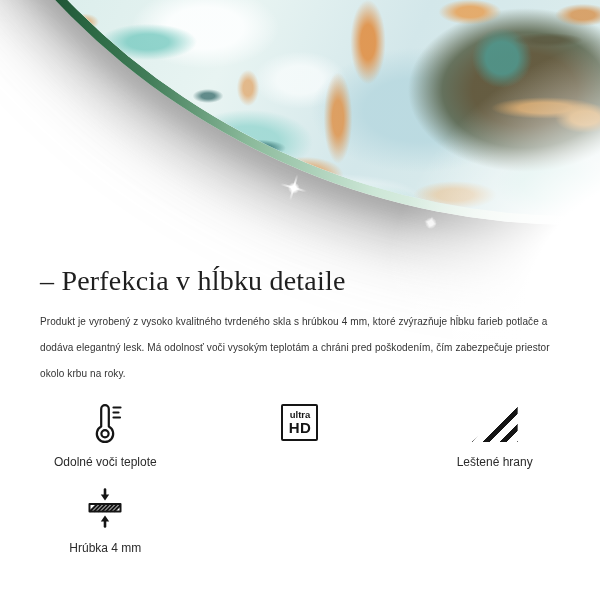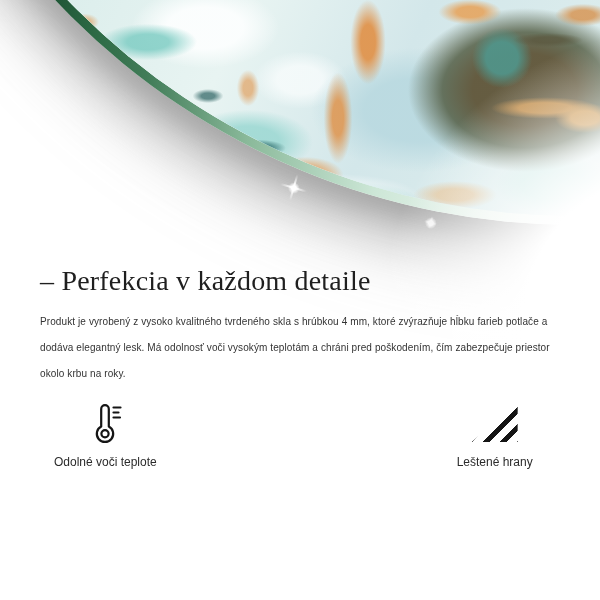--- a/index.html
+++ b/index.html
@@ -181,45 +181,64 @@
     </div>
     <div class="sparkle s2">
       <i class="ray-v"></i>
         <i class="ray-h"></i>
         <i class="core"></i>
     </div>
   </div>
 
   <div class="content">
 
-    <h1 class="page-title"><br><span>– Perfekcia v každom detaile</span></h1>
+    <h1 class="page-title"><br><span>– Perfekcia v hĺbku detaile</span></h1>
 
     <p class="description">Produkt je vyrobený z vysoko kvalitného tvrdeného skla s hrúbkou 4 mm, ktoré zvýrazňuje hĺbku farieb potlače a dodáva elegantný lesk. Má odolnosť voči vysokým teplotám a chráni pred poškodením, čím zabezpečuje priestor okolo krbu na roky.</p>
 
     <div class="features">
 
       <div class="feature">
         <div class="icon-box">
           <svg class="fi" width="44" height="44" viewBox="0 0 44 44" fill="none" stroke="currentColor" stroke-width="2.2" stroke-linecap="round" stroke-linejoin="round">
             <path d="M18.2 26.5 V9 a3.8 3.8 0 0 1 7.6 0 V26.5 a8.2 8.2 0 1 1 -7.6 0 Z"></path>
             <circle cx="22" cy="33.8" r="3.6"></circle>
             <path d="M30.5 7.5 h7 M30.5 12.5 h5 M30.5 17.5 h6.5"></path>
           </svg>
         </div>
         <div class="feature-label">Odolné voči teplote</div>
       </div>
 
       <div class="feature">
+        <div class="icon-box">
+          <div class="uhd-box">
+            <span class="uhd-top">ultra</span>
+            <span class="uhd-bottom">HD</span>
+          </div>
+        </div>
       </div>
 
 
 
       <div class="feature">
         <div class="icon-box">
           <div class="stripes-triangle"></div>
         </div>
         <div class="feature-label">Leštené hrany</div>
       </div>
 
+      <div class="feature">
+        <div class="icon-box">
+          <svg class="fi" width="44" height="44" viewBox="0 0 44 44" fill="none" stroke="currentColor" stroke-width="2" stroke-linecap="round" stroke-linejoin="round">
+            <rect x="6.5" y="18" width="31" height="7.5"></rect>
+            <path d="M7.5 25 L14 18.5 M11.5 25 L18 18.5 M15.5 25 L22 18.5 M19.5 25 L26 18.5 M23.5 25 L30 18.5 M27.5 25 L34 18.5 M31.5 25 L36.5 20" stroke-width="2.2"></path>
+            <path d="M22 3.5 V9" stroke-width="2.6"></path>
+            <path d="M17.8 8.5 H26.2 L22 14.5 Z" fill="currentColor" stroke="none"></path>
+            <path d="M22 40.5 V35" stroke-width="2.6"></path>
+            <path d="M17.8 35.5 H26.2 L22 29.5 Z" fill="currentColor" stroke="none"></path>
+          </svg>
+        </div>
+        <div class="feature-label">Hrúbka 4 mm</div>
+      </div>
 
     </div>
   </div>
 </div>
 
 </body></html>

